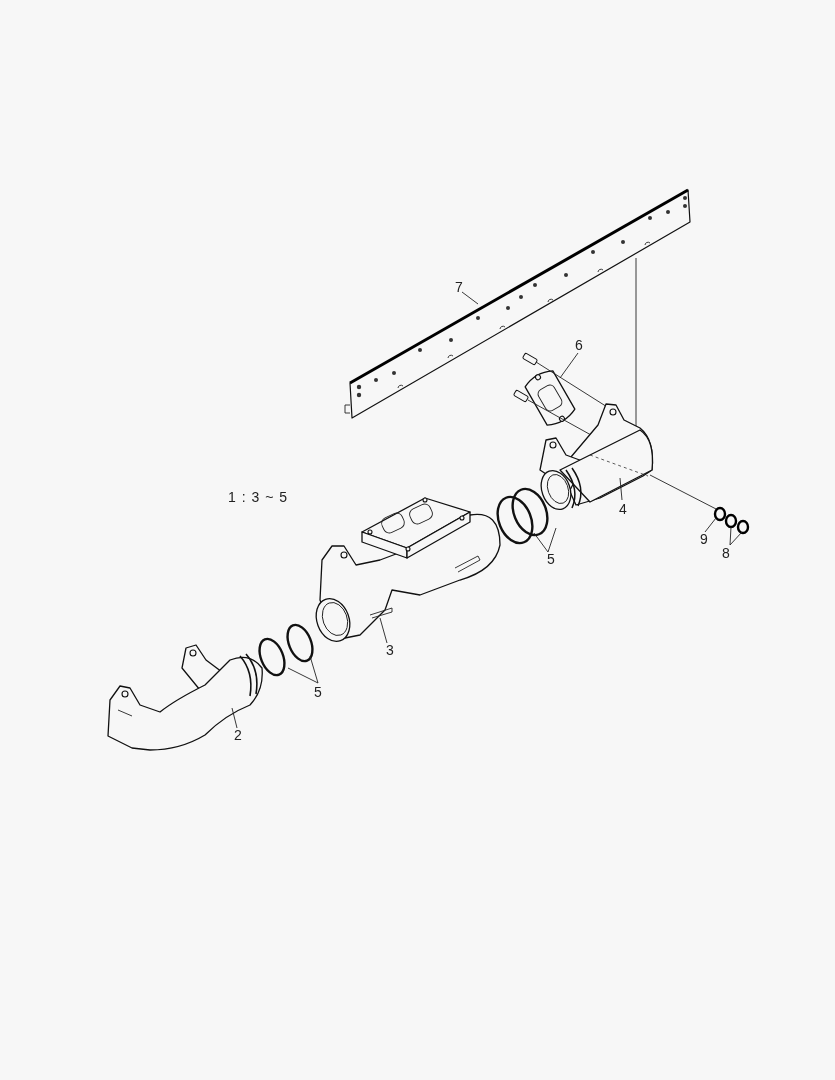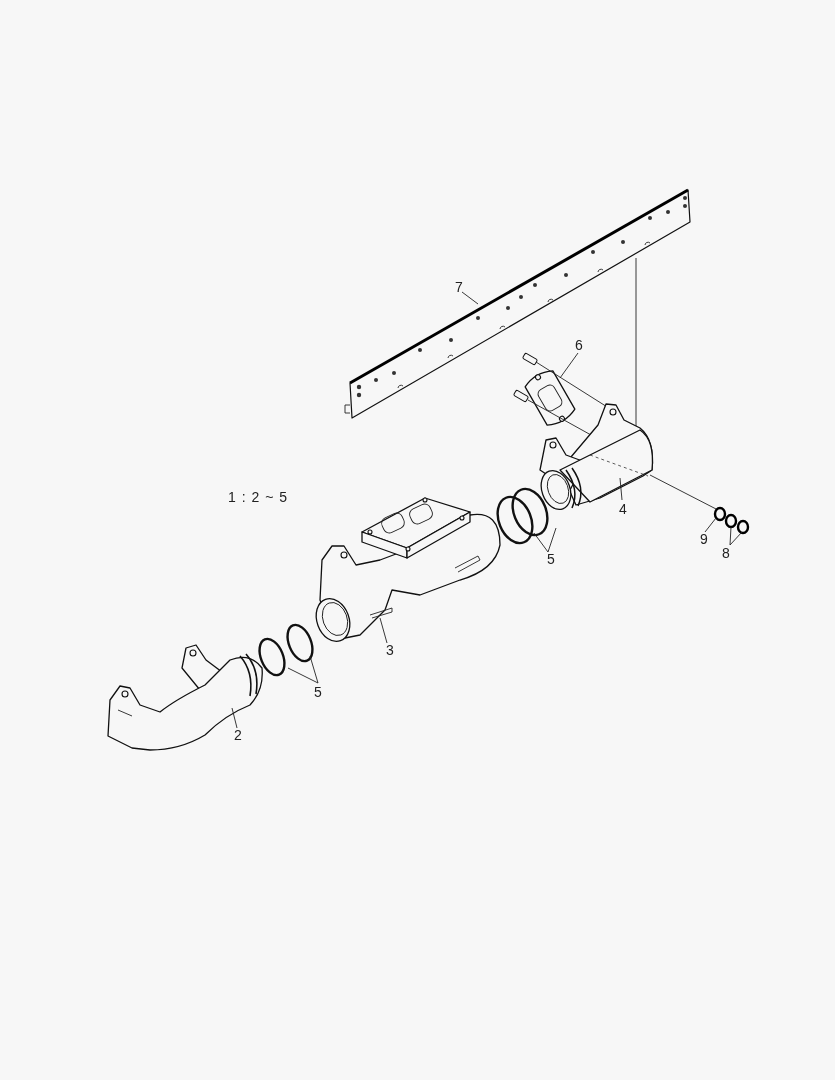--- a/index.html
+++ b/index.html
@@ -146,13 +146,13 @@
   <text class="lbl" x="575" y="350">6</text>
   <text class="lbl" x="619" y="514">4</text>
   <text class="lbl" x="547" y="564">5</text>
   <text class="lbl" x="386" y="655">3</text>
   <text class="lbl" x="314" y="697">5</text>
   <text class="lbl" x="234" y="740">2</text>
   <text class="lbl" x="700" y="544">9</text>
   <text class="lbl" x="722" y="558">8</text>
 </svg>
 
-<div class="ratio">1 : 2 ~ 5</div>
+<div class="ratio">1 : 3 ~ 5</div>
 
 </body></html>

